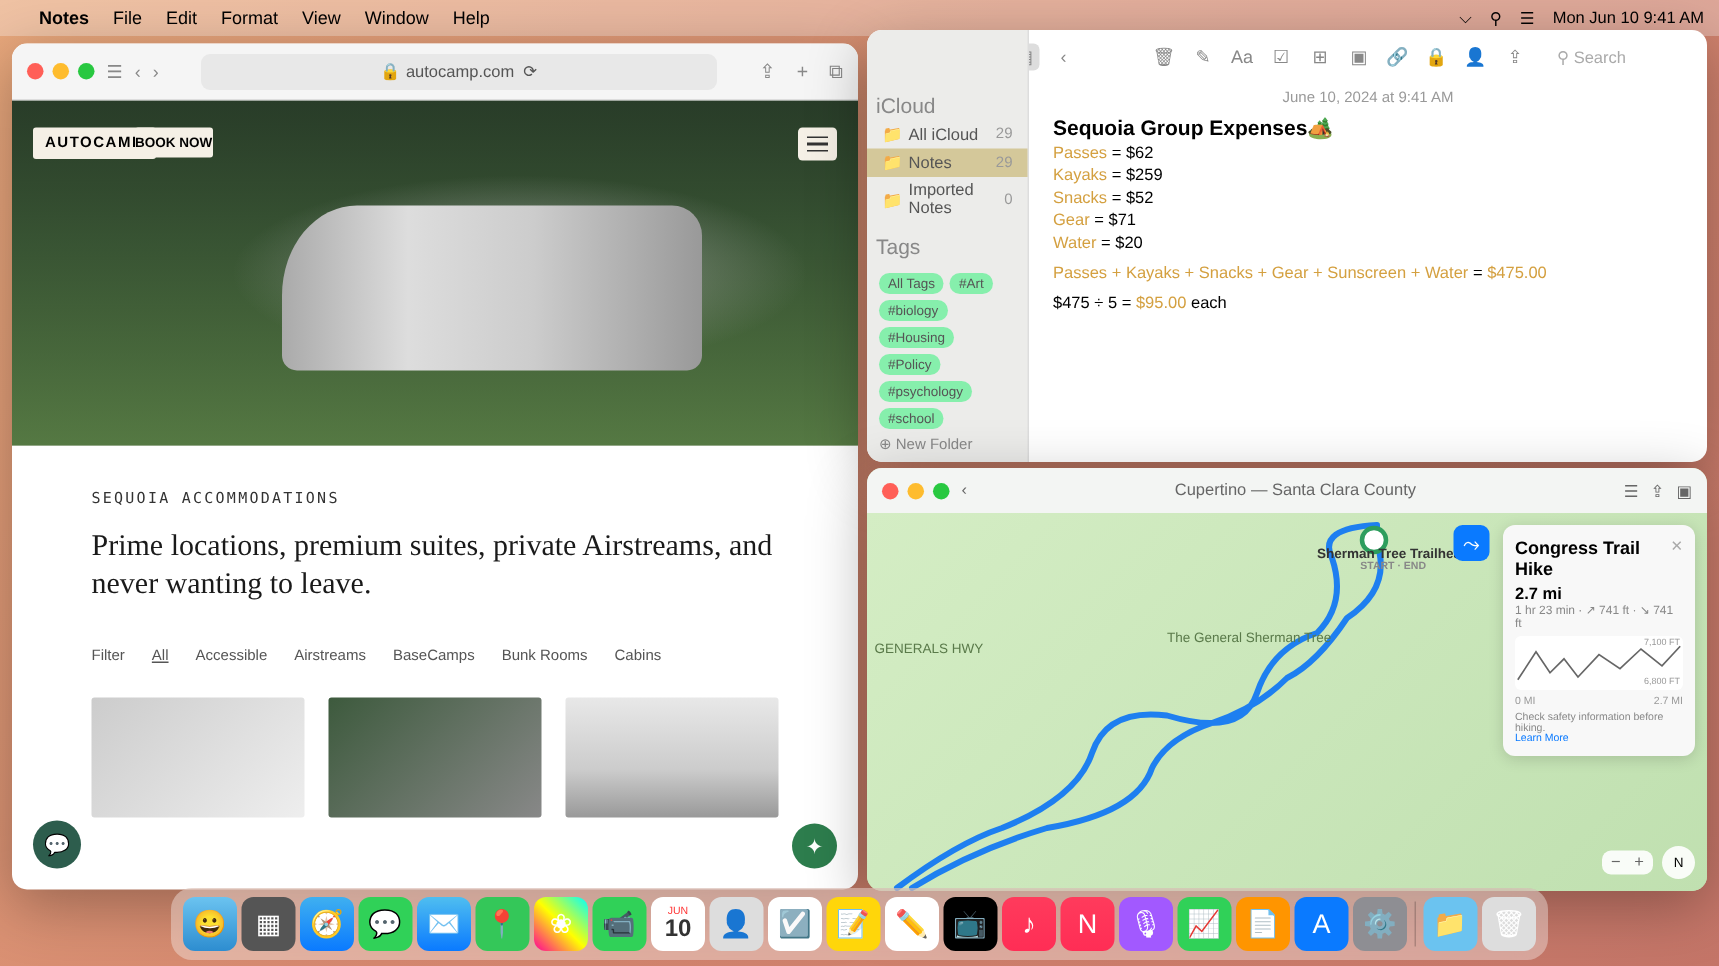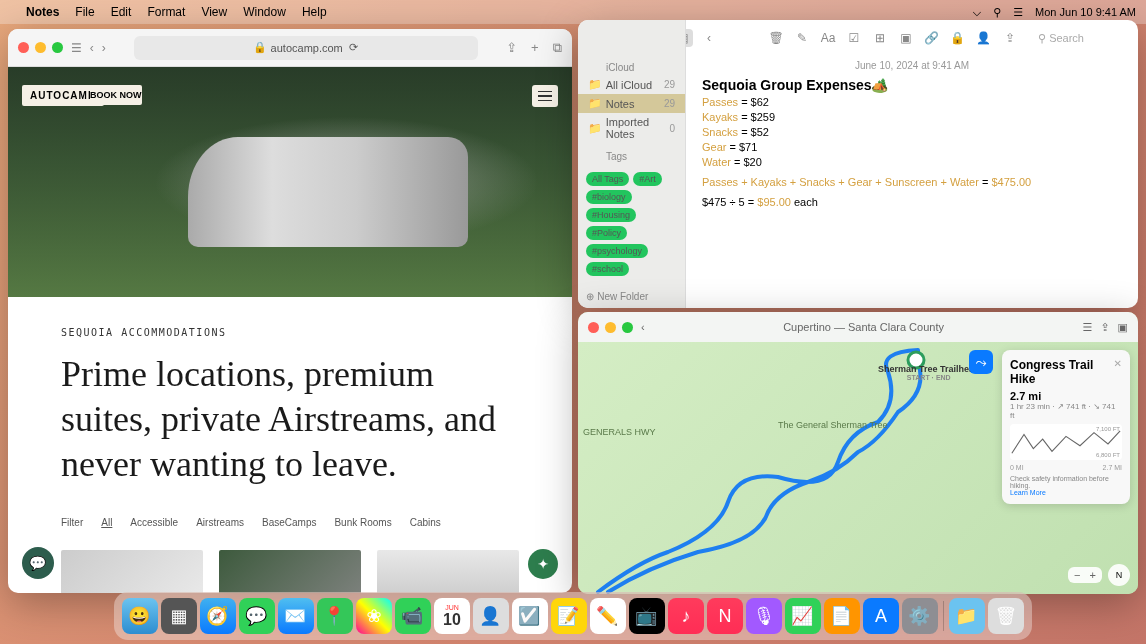--- a/index.html
+++ b/index.html
@@ -26,46 +26,46 @@
 .hero { height: 230px; background: linear-gradient(180deg, #2a3d2a 0%, #3d5a3d 40%, #5d7a4d 100%); position: relative; }
 .hero::before { content:""; position:absolute; inset:0; background: radial-gradient(ellipse at 60% 50%, rgba(180,180,180,0.7) 0%, transparent 40%), linear-gradient(180deg, rgba(40,60,40,0.8), rgba(80,120,60,0.6)); }
 .autocamp-badge { position: absolute; top: 18px; left: 14px; background: #f5f0e6; padding: 5px 8px; font-size: 10px; font-weight: 700; letter-spacing: 1px; border-radius: 2px; }
 .booknow-badge { position: absolute; top: 18px; left: 82px; background: #f5f0e6; padding: 5px 0; font-size: 9px; font-weight: 600; border-radius: 2px; }
 .menu-btn { position: absolute; top: 18px; right: 14px; width: 26px; height: 22px; background: #f5f0e6; border-radius: 3px; display: flex; flex-direction: column; justify-content: center; align-items: center; gap: 3px; }
 .menu-btn div { width: 14px; height: 1.5px; background: #333; }
 .airstream { position: absolute; left: 180px; top: 70px; width: 280px; height: 110px; background: linear-gradient(90deg, #aaa 0%, #ddd 30%, #ccc 60%, #999 100%); border-radius: 50px 20px 10px 10px / 60px 20px 10px 10px; }
 
 .safari-body { padding: 30px 53px 10px; }
 .eyebrow { font-size: 10px; letter-spacing: 1.5px; color: #333; font-family: monospace; }
-.headline { font-size: 36px; line-height: 1.25; font-family: Georgia, serif; margin-top: 14px; color: #1a1a1a; }
+.headline { font-size: 20px; line-height: 1.25; font-family: Georgia, serif; margin-top: 14px; color: #1a1a1a; }
 .filters { display: flex; gap: 18px; margin-top: 30px; font-size: 10px; color: #555; }
 .filters .active { text-decoration: underline; }
 .thumbs { display: flex; gap: 16px; margin-top: 22px; }
 .thumb { width: 150px; height: 80px; background: linear-gradient(135deg, #ccc, #eee); border-radius: 2px; }
 .thumb:nth-child(2) { background: linear-gradient(135deg, #3d5a3d, #888); }
 .thumb:nth-child(3) { background: linear-gradient(180deg, #e8e8e8, #ccc 60%, #999); }
 .chat-fab { position: absolute; bottom: 14px; left: 14px; width: 32px; height: 32px; background: #2d5d4d; border-radius: 50%; display:flex; align-items:center; justify-content:center; color:#fff; font-size:14px; }
 .acc-fab { position: absolute; bottom: 14px; right: 14px; width: 30px; height: 30px; background: #2d7d4d; border-radius: 50%; display:flex; align-items:center; justify-content:center; color:#fff; font-size:14px; }
 
 
 .notes { position: absolute; top: 20px; left: 578px; width: 560px; height: 288px; background: #fff; border-radius: 10px; box-shadow: 0 10px 40px rgba(0,0,0,0.3); display: flex; overflow: hidden; }
 .notes-toolbar { position: absolute; top: 0; left: 0; right: 0; height: 36px; display: flex; align-items: center; padding: 0 10px; gap: 6px; }
 .notes-toolbar .traffic { margin-right: 8px; }
 .notes-toolbar .tool { width: 20px; height: 18px; display:flex; align-items:center; justify-content:center; color: #888; font-size: 12px; }
 .notes-toolbar .tool.active { background: #ddd; border-radius: 4px; }
 .notes-toolbar .spacer { flex: 1; }
 .notes-toolbar .search { width: 90px; font-size: 11px; color: #aaa; margin-left: 12px; }
 
 .notes-sidebar { width: 108px; background: #ececea; padding-top: 40px; font-size: 11px; border-right: 1px solid #ddd; position: relative; }
-.notes-section-label { padding: 2px 28px; color: #888; font-size: 10px; }
+.notes-section-label { padding: 2px 6px; color: #888; font-size: 14px; }
 .notes-folder { padding: 3px 10px; display: flex; align-items: center; gap: 4px; color: #555; }
 .notes-folder .count { margin-left: auto; color: #999; font-size: 10px; }
 .notes-folder.selected { background: #d4c89a; }
 .tags-area { padding: 8px 8px; display: flex; flex-wrap: wrap; gap: 4px; }
-.tag { background: #22c55e; border-radius: 8px; padding: 2px 6px; font-size: 9px; color: #555; }
+.tag { background: #86efac; border-radius: 8px; padding: 2px 6px; font-size: 9px; color: #555; }
 .new-folder { position: absolute; bottom: 6px; left: 8px; font-size: 10px; color: #888; }
 
 .notes-content { flex: 1; padding: 40px 16px 2px; font-size: 11px; overflow: auto; }
 .notes-date { text-align: center; color: #999; font-size: 10px; }
 .notes-title { font-weight: 700; font-size: 14px; margin-top: 6px; }
 .notes-line { margin-top: 3px; }
 .notes-line .yellow { color: #d4a040; }
 
 
 .maps { position: absolute; top: 312px; left: 578px; width: 560px; height: 282px; background: #c8e6b8; border-radius: 10px; box-shadow: 0 10px 40px rgba(0,0,0,0.3); overflow: hidden; position: absolute; }

